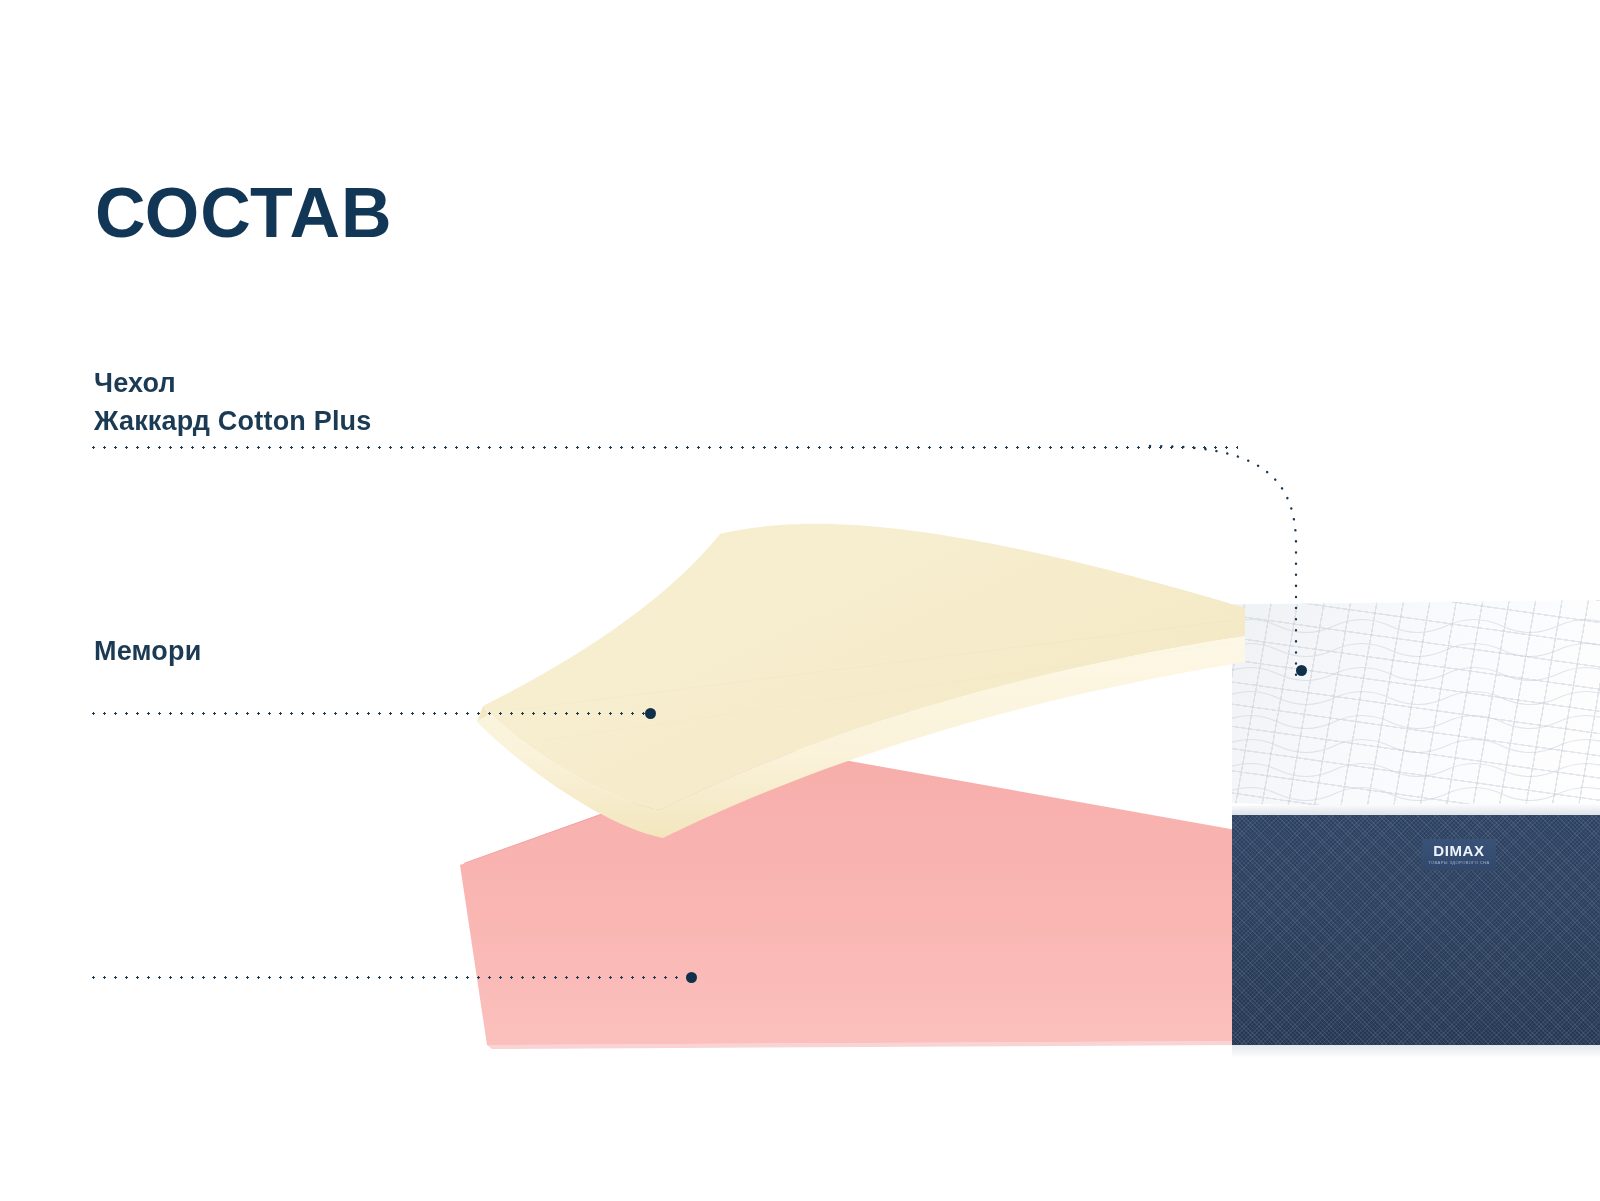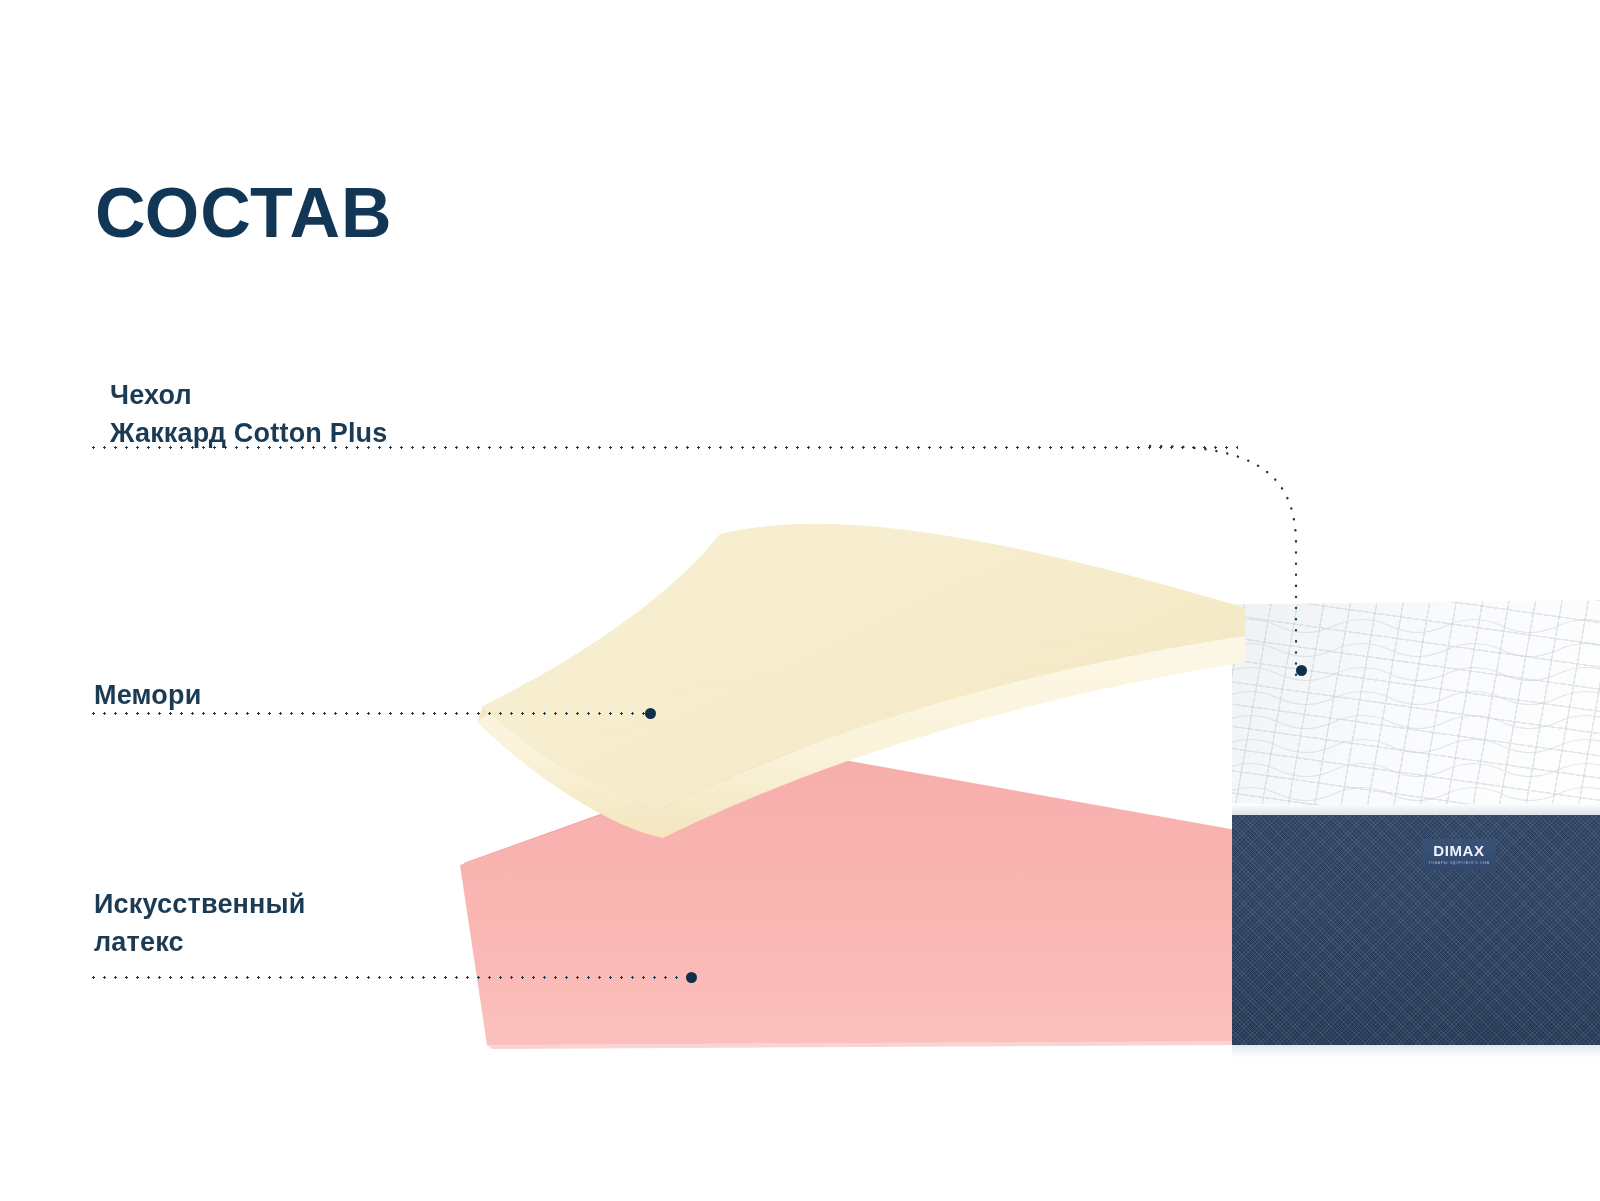--- a/index.html
+++ b/index.html
@@ -34,22 +34,22 @@
   
   .label-block {
     position: absolute;
     color: #1b3a54;
     font-weight: 700;
     font-size: 27px;
     line-height: 1.42;
     white-space: pre-line;
     letter-spacing: .2px;
   }
-  #label-cover   { left: 94px; top: 376px; margin-left: 16px; }
-  #label-memory  { left: 94px; top: 676px; }
+  #label-cover   { left: 94px; top: 364px; }
+  #label-memory  { left: 94px; top: 632px; }
   #label-latex   { left: 94px; top: 885px; }
 
   
   .leader {
     position: absolute;
     height: 3px;
     background-image: radial-gradient(circle, #1b3a54 1.1px, rgba(0,0,0,0) 1.3px);
     background-size: 11px 3px;
     background-repeat: repeat-x;
   }
@@ -281,22 +281,20 @@
         <path d="M 90 230 L 782 132" stroke="#d9c793" stroke-width="0.6" fill="none"></path>
       </g>
     </svg>
   </div>
 
   <div id="label-cover" class="label-block">Чехол
 Жаккард Cotton Plus</div>
 
   <div id="label-memory" class="label-block">Мемори</div>
 
-  <div id="label-latex" class="label-block">Искусственный
-латекс</div>
 
   <div id="leader-cover" class="leader"></div>
   <svg id="leader-cover-curve" viewBox="0 0 170 240" xmlns="http://www.w3.org/2000/svg">
     <path d="M 0 6 C 90 6, 146 24, 146 104 L 146 236" fill="none" stroke="#1b3a54" stroke-width="2.4" stroke-linecap="round" stroke-dasharray="0.1 11"></path>
   </svg>
   <div id="dot-cover" class="leader-dot"></div>
 
   <div id="leader-memory" class="leader"></div>
   <div id="dot-memory" class="leader-dot"></div>
 

